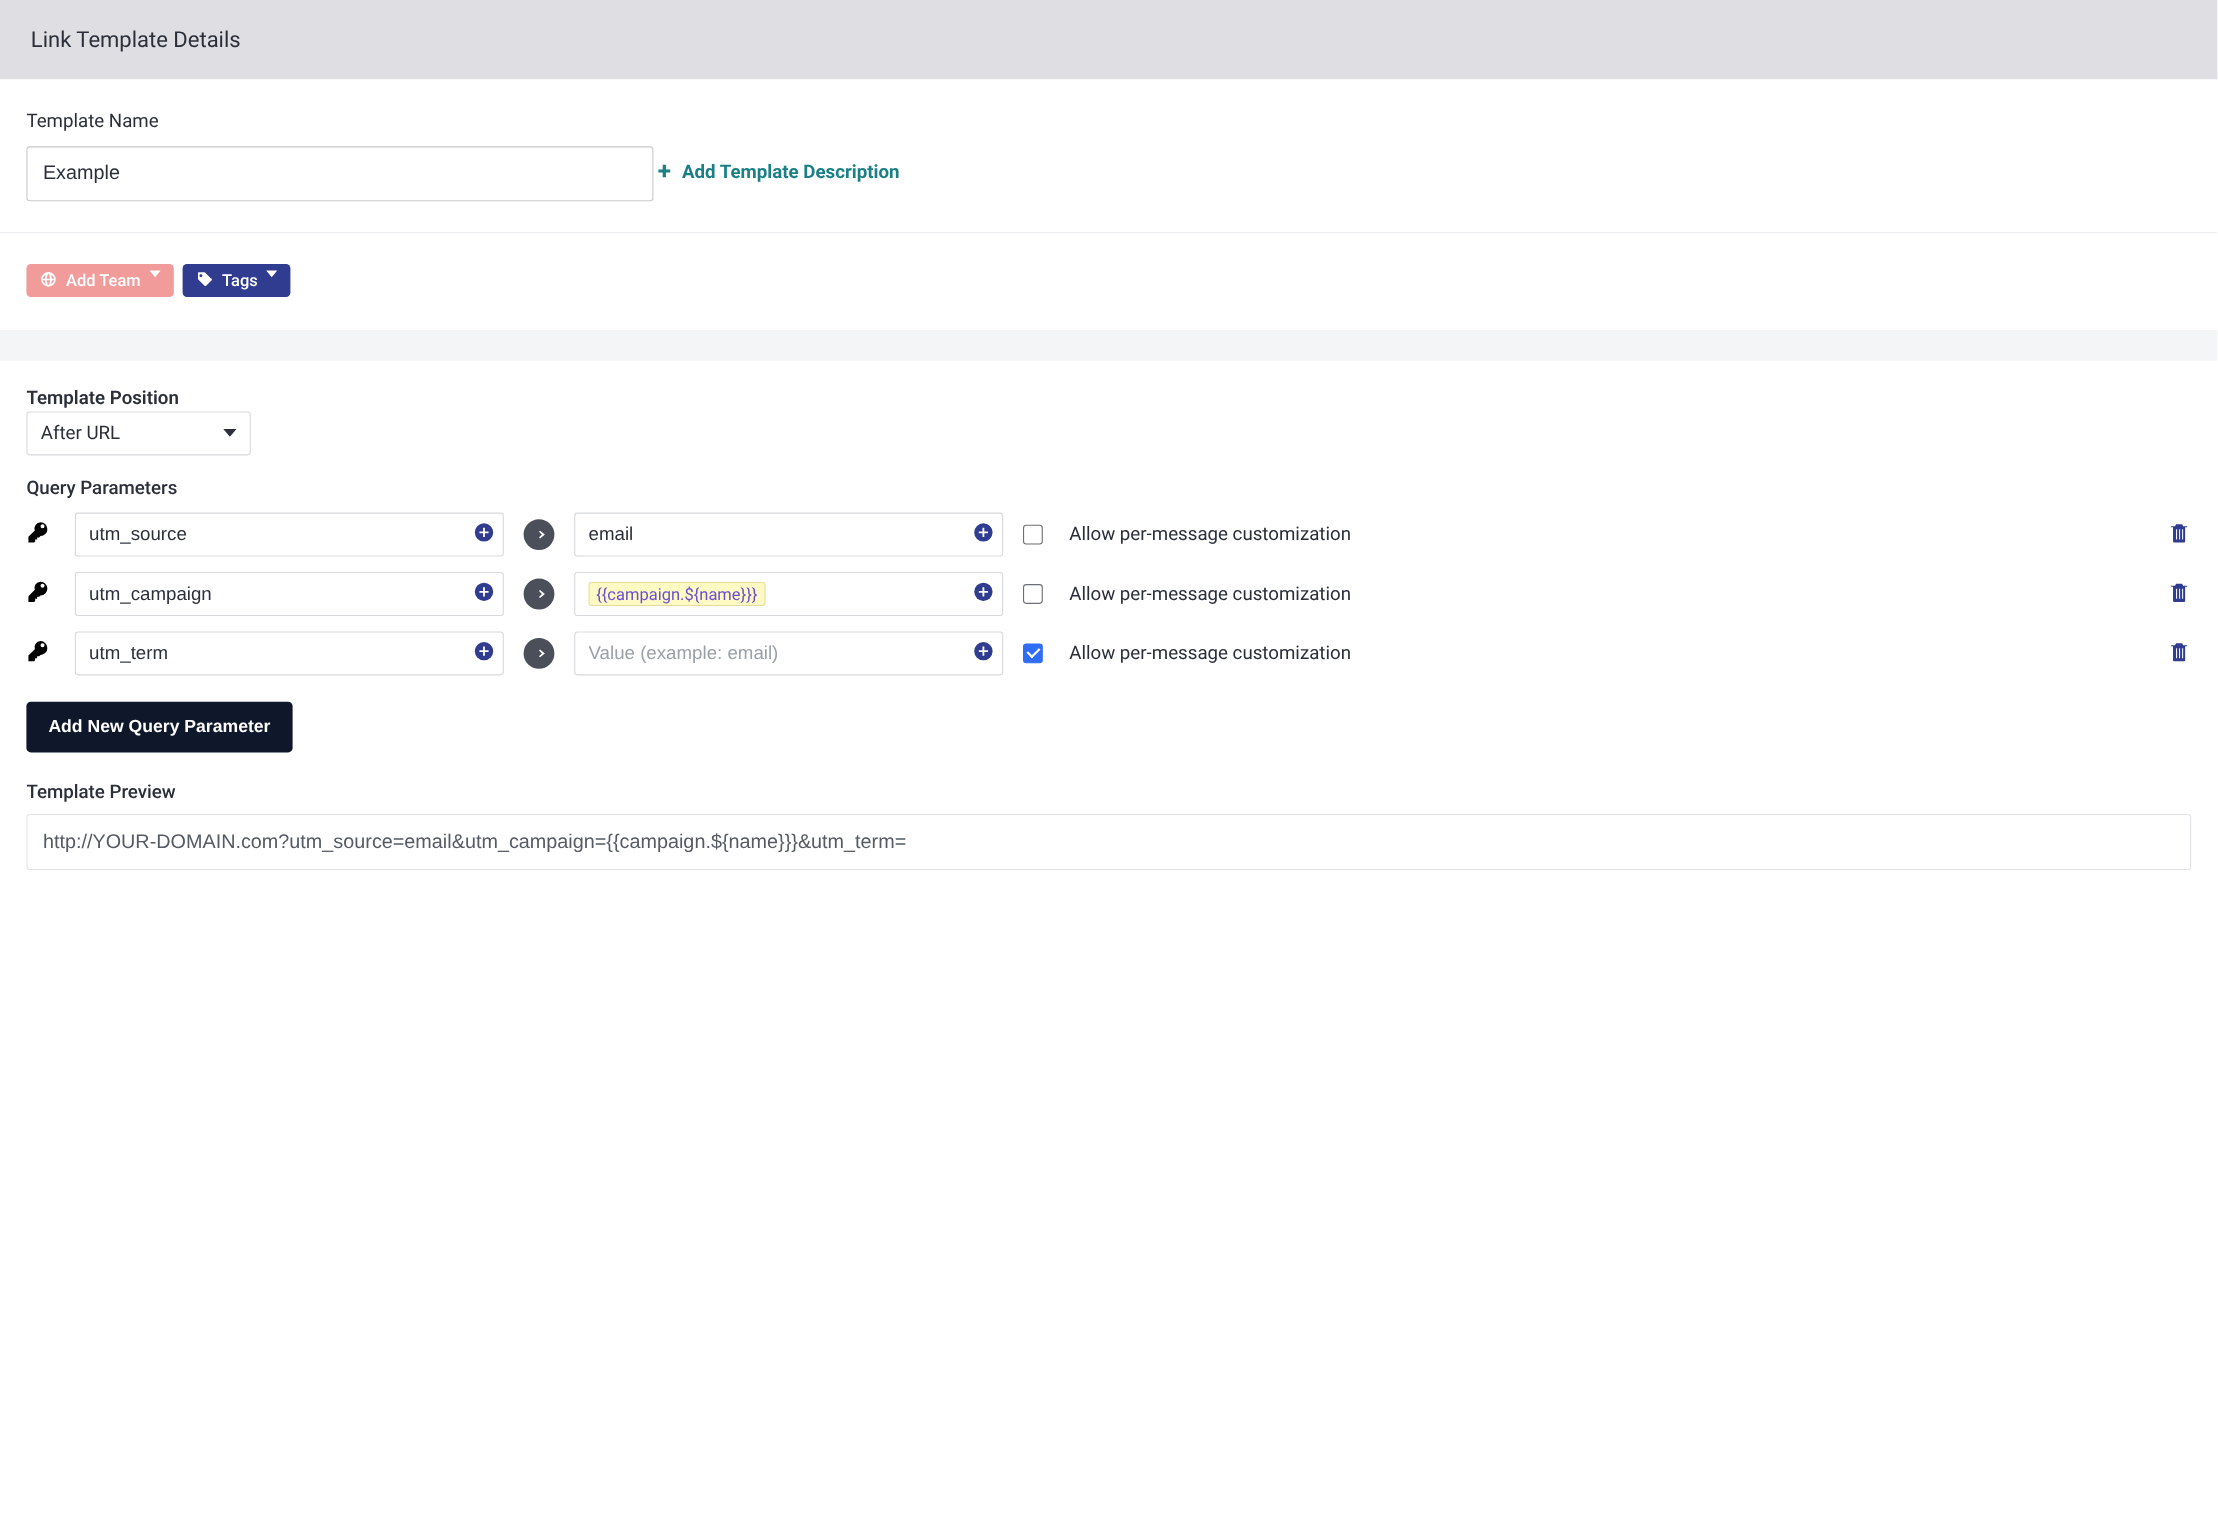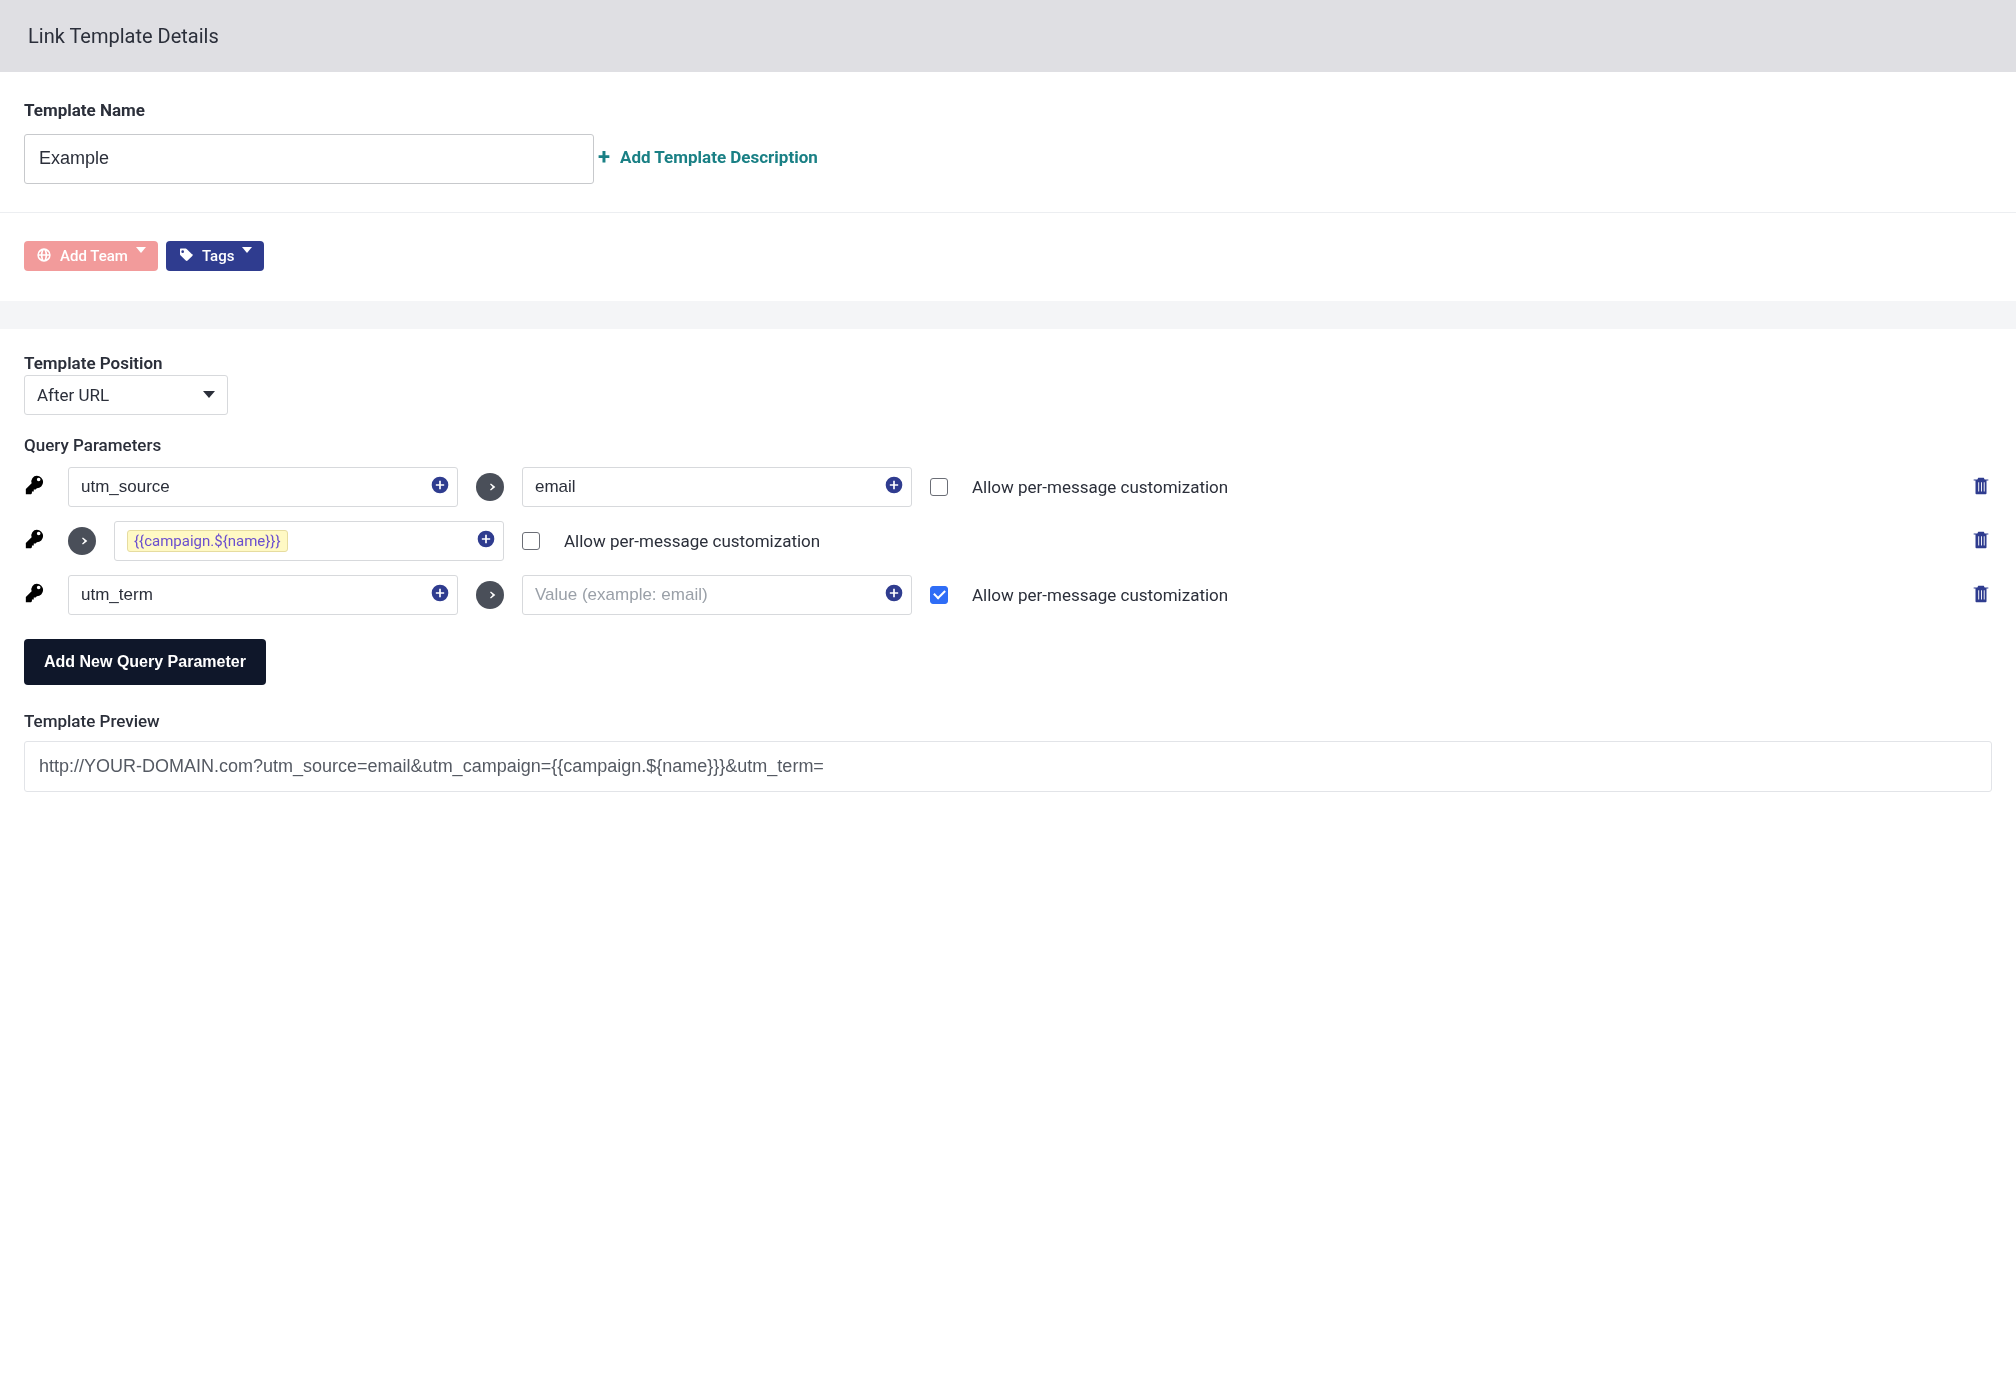--- a/index.html
+++ b/index.html
@@ -17,21 +17,21 @@
     font-size: 20px;
     font-weight: 400;
     color: #2b2f3a;
   }
   .section {
     padding: 28px 24px;
     border-bottom: 1px solid #eceef1;
   }
   .field-label {
     font-size: 17px;
-    font-weight: 700;
+    font-weight: 400;
     color: #2b2f3a;
     margin-bottom: 10px;
     display:block;
   }
   .txt-input {
     width: 570px;
     height: 50px;
     padding: 10px 14px;
     font-size: 18px;
     border: 1px solid #c7c9cc;
@@ -292,20 +292,24 @@
           <span>Allow per-message customization</span>
         </label>
         <span class="trash"><svg width="22" height="22" viewBox="0 0 24 24" fill="#2f3c8f">
             <path d="M6 7h12v14a1 1 0 01-1 1H7a1 1 0 01-1-1V7zm3 2v10h1V9H9zm3 0v10h1V9h-1zm3 0v10h1V9h-1zM9 4h6l1 2h4v1H4V6h4l1-2z"></path>
           </svg></span>
       </div>
       <div class="row">
         <span class="key-icon"><svg width="22" height="22" viewBox="0 0 24 24">
             <path d="M14 2a6 6 0 00-5.65 8L2 16.35V22h5.65l1-1v-2h2v-2h2l1.35-1.35A6 6 0 1014 2zm2 6a2 2 0 110-4 2 2 0 010 4z"></path>
           </svg></span>
+        <div class="input-with-btn"><input type="text" value="utm_campaign" style=""><span class="plus-circle"><svg width="20" height="20" viewBox="0 0 24 24" fill="#2f3c8f">
+              <circle cx="12" cy="12" r="10"></circle>
+              <path fill="#fff" d="M11 7h2v4h4v2h-4v4h-2v-4H7v-2h4z"></path>
+            </svg></span></div>
         <span class="arrow-circle">
           <svg viewBox="0 0 24 24">
             <path d="M5 12h11l-4-4 1.4-1.4L20 12l-6.6 5.4L12 16l4-4H5z"></path>
           </svg>
         </span>
         <div class="input-with-btn">
           <div class="chip-input">
             <span class="chip">{{campaign.${name}}}</span>
           </div>
           <span class="plus-circle"><svg width="20" height="20" viewBox="0 0 24 24" fill="#2f3c8f">

